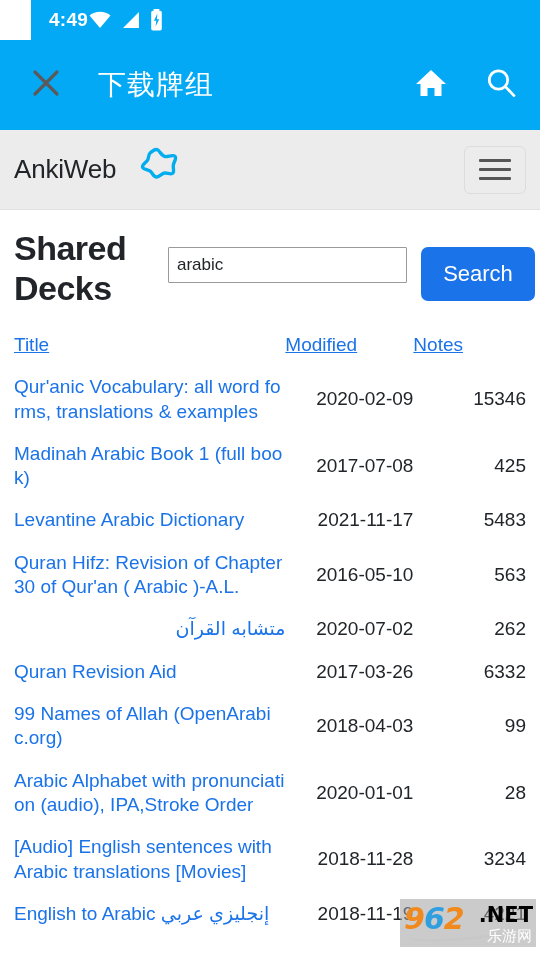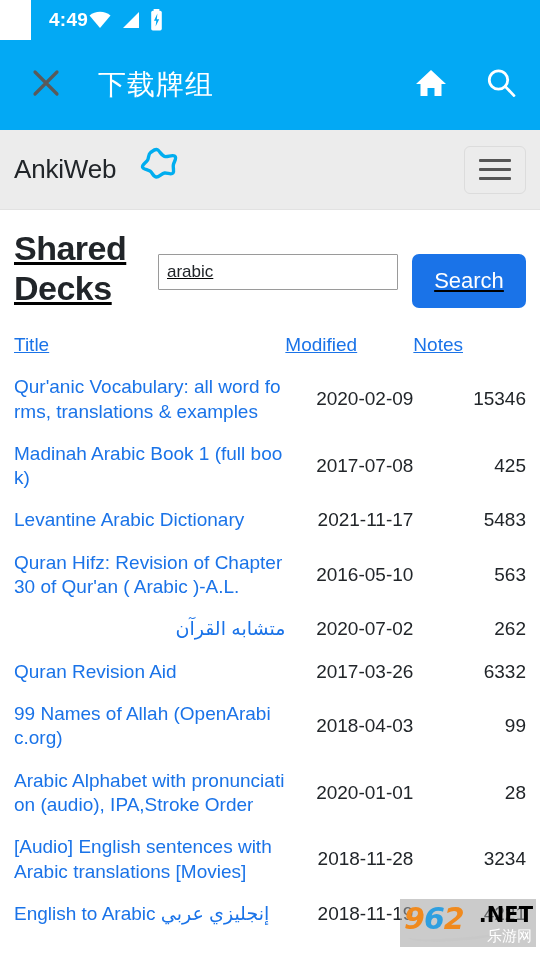--- a/index.html
+++ b/index.html
@@ -102,24 +102,23 @@
   .hamburger span {
     display: block;
     width: 32px; height: 3px;
     background: #565656;
     border-radius: 1px;
   }
 
   
   .search-row {
     display: flex;
-    align-items: flex-end;
+    align-items: center;
     padding: 18px 14px 0 14px;
-    gap: 14px;
-    text-decoration: underline;
+    gap: 24px;
   }
   .page-heading {
     font-size: 34px;
     line-height: 1.18;
     font-weight: 700;
     color: #212529;
     width: 130px;
     flex: 0 0 auto;
     letter-spacing: -.5px;
   }

